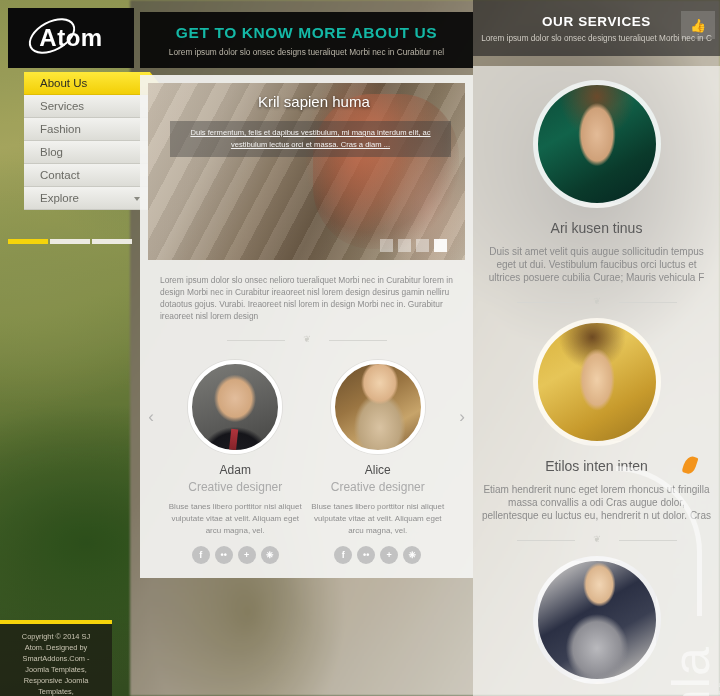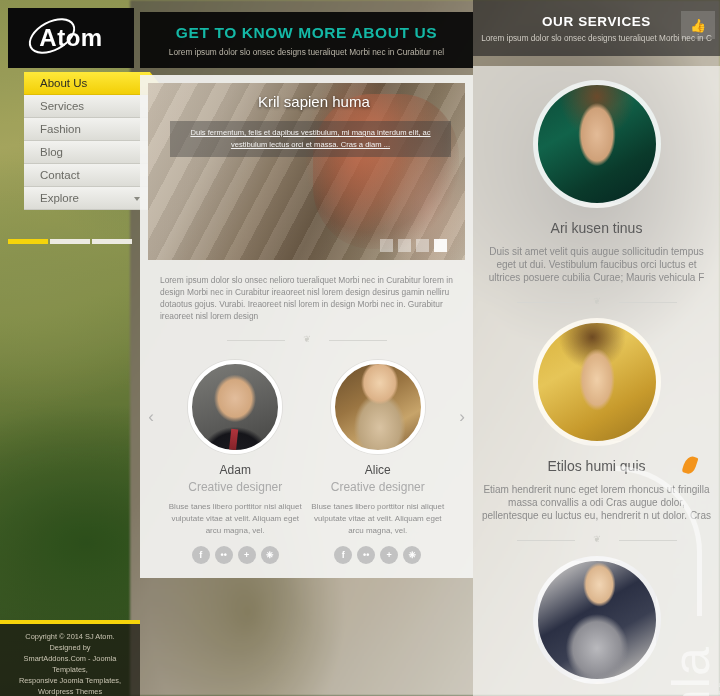--- a/index.html
+++ b/index.html
@@ -75,21 +75,21 @@
     border-top: 4px solid #8a8a82;
   }
   .menu-bars { position: absolute; left: 8px; top: 239px; width: 126px; height: 5px; display: flex; gap: 2px; }
   .menu-bars i { display: block; height: 5px; }
   .menu-bars i:nth-child(1) { width: 40px; background: #f5d40b; }
   .menu-bars i:nth-child(2) { width: 40px; background: #eceae2; }
   .menu-bars i:nth-child(3) { width: 40px; background: #eceae2; }
 
   
   .footer {
-    position: absolute; left: 0; bottom: 0; width: 140px; height: 76px;
+    position: absolute; left: 0; bottom: 0; width: 112px; height: 76px;
     background: rgba(28,26,18,.72);
     border-top: 4px solid #f5d40b;
     padding: 7px 18px 0;
     text-align: center;
   }
   .footer p { font-size: 7.4px; line-height: 11px; color: #c9c4b2; }
 
   
   .center { position: absolute; left: 140px; top: 12px; width: 333px; }
   .center-head {
@@ -396,21 +396,21 @@
         <div class="s-photo one"></div>
         <div class="s-title">Ari kusen tinus</div>
         <div class="s-desc">Duis sit amet velit quis augue sollicitudin tempus eget ut dui. Vestibulum faucibus orci luctus et ultrices posuere cubilia Curae; Mauris vehicula F</div>
         <div class="divider">
             <i>❦</i>
           </div>
       </div>
 
       <div class="service">
         <div class="s-photo two"></div>
-        <div class="s-title">Etilos humi quis</div>
+        <div class="s-title">Etilos inten inten</div>
         <div class="s-desc">Etiam hendrerit nunc eget lorem rhoncus ut fringilla massa convallis a odi Cras augue dolor, pellentesque eu luctus eu, hendrerit n ut dolor. Cras</div>
         <div class="divider">
             <i>❦</i>
           </div>
       </div>
 
       <div class="service">
         <div class="s-photo three"></div>
 
       </div>

